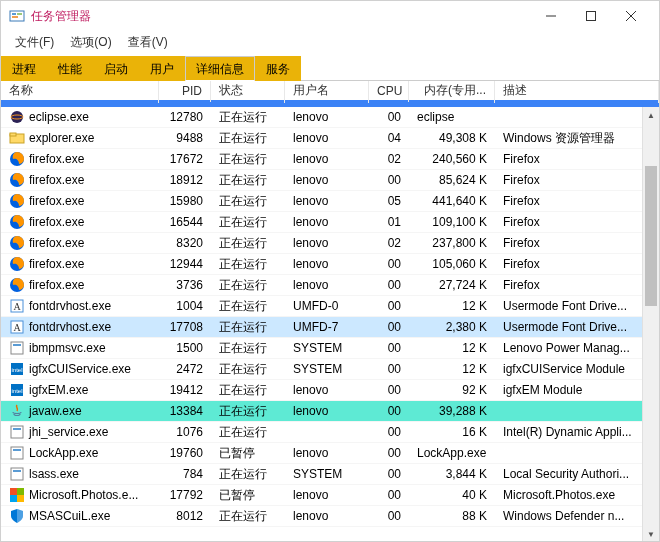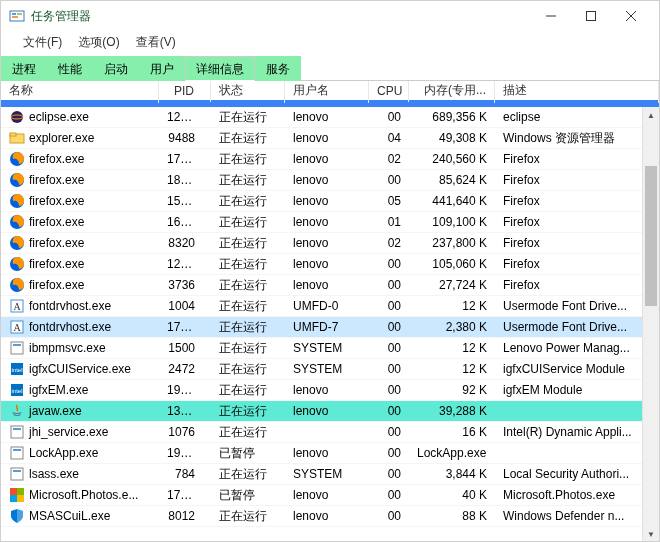--- a/index.html
+++ b/index.html
@@ -1,38 +1,38 @@
 <!DOCTYPE html>
 <html><head>
 <meta charset="utf-8">
 <style>
 * { margin: 0; padding: 0; box-sizing: border-box; }
 body { font-family: "Microsoft YaHei", "Segoe UI", sans-serif; font-size: 12px; color: #000; background: #fff; width: 660px; height: 542px; overflow: hidden; border: 1px solid #d0d0d0; }
 .titlebar { display: flex; align-items: center; height: 30px; padding: 0 8px; }
 .titlebar .icon { width: 16px; height: 16px; margin-right: 6px; display: flex; align-items: center; justify-content: center; }
-.titlebar .title { flex: 1; font-size: 12px; color: #14532d; }
+.titlebar .title { flex: 1; font-size: 12px; color: #be185d; }
 .winbtn { width: 40px; height: 28px; display: flex; align-items: center; justify-content: center; color: #666; }
-.menubar { display: flex; height: 22px; padding: 0 14px; align-items: center; }
+.menubar { display: flex; height: 22px; padding: 0 6px; align-items: center; }
 .menubar .menuitem { padding: 2px 8px; font-size: 12px; color: #333; }
 .tabs { display: flex; border-bottom: 1px solid #ccc; height: 26px; margin-top: 2px; }
-.tab { padding: 4px 10px; font-size: 12px; border: 1px solid transparent; border-bottom: none; position: relative; top: 1px; background: #86efac; }
+.tab { padding: 4px 10px; font-size: 12px; border: 1px solid transparent; border-bottom: none; position: relative; top: 1px; background: #eab308; }
 .tab.active { border: 1px solid #ccc; border-bottom: 1px solid #fff; }
 .content { position: relative; height: calc(542px - 30px - 22px - 26px - 2px); overflow: hidden; }
 .thead { display: flex; border-bottom: 7px solid #3b82f6; height: 26px; align-items: center; }
 .th { padding: 4px 8px; font-size: 12px; color: #333; border-right: 1px solid #e8e8e8; white-space: nowrap; overflow: hidden; }
 .tbody { overflow-y: hidden; }
 .row { display: flex; height: 21px; align-items: center; border-bottom: 1px solid #f5f5f5; }
 .row.highlighted { background: #cce8ff; }
 .row.selected { background: #5eead4; }
 .td { padding: 2px 8px; font-size: 12px; white-space: nowrap; overflow: hidden; text-overflow: ellipsis; }
 .td.num { text-align: right; }
 .appicon { width: 16px; height: 16px; margin-right: 4px; flex-shrink: 0; display: inline-flex; align-items: center; justify-content: center; }
 .name-cell { display: flex; align-items: center; }
 .col-name { width: 158px; }
-.col-pid { width: 52px; text-align: right; padding-right: 16px;}
+.col-pid { width: 52px; text-align: right; padding-right: 8px;}
 .col-status { width: 74px; }
 .col-user { width: 84px; }
 .col-cpu { width: 40px; text-align: right; }
 .col-mem { width: 86px; text-align: right; }
 .col-desc { width: 164px; }
 .scrollbar { position: absolute; right: 0; top: 26px; bottom: 0; width: 17px; background: #f0f0f0; border-left: 1px solid #e0e0e0; }
 .scroll-up, .scroll-down { height: 17px; display: flex; align-items: center; justify-content: center; color: #555; font-size: 8px; }
 .scroll-thumb { background: #c0c0c0; margin: 0 2px; }
 </style>
 </head>
@@ -101,21 +101,20 @@
                 <ellipse cx="8" cy="8" rx="6" ry="2" fill="none" stroke="#f7941e" stroke-width="1"></ellipse>
               </svg>
             </span>
             <span>eclipse.exe</span>
           </span>
         </div>
         <div class="td col-pid num">12780</div>
         <div class="td col-status">正在运行</div>
         <div class="td col-user">lenovo</div>
         <div class="td col-cpu num">00</div>
-        <div class="td col-mem num">689,356 K</div>
         <div class="td col-desc">eclipse</div>
       </div>
       <div class="row">
         <div class="td col-name">
           <span class="name-cell">
             <span class="appicon">
               <svg width="16" height="16">
                 <rect x="1" y="4" width="14" height="9" fill="#ffd968" stroke="#c9a227"></rect>
                 <rect x="1" y="3" width="6" height="3" fill="#ffd968" stroke="#c9a227"></rect>
               </svg>

